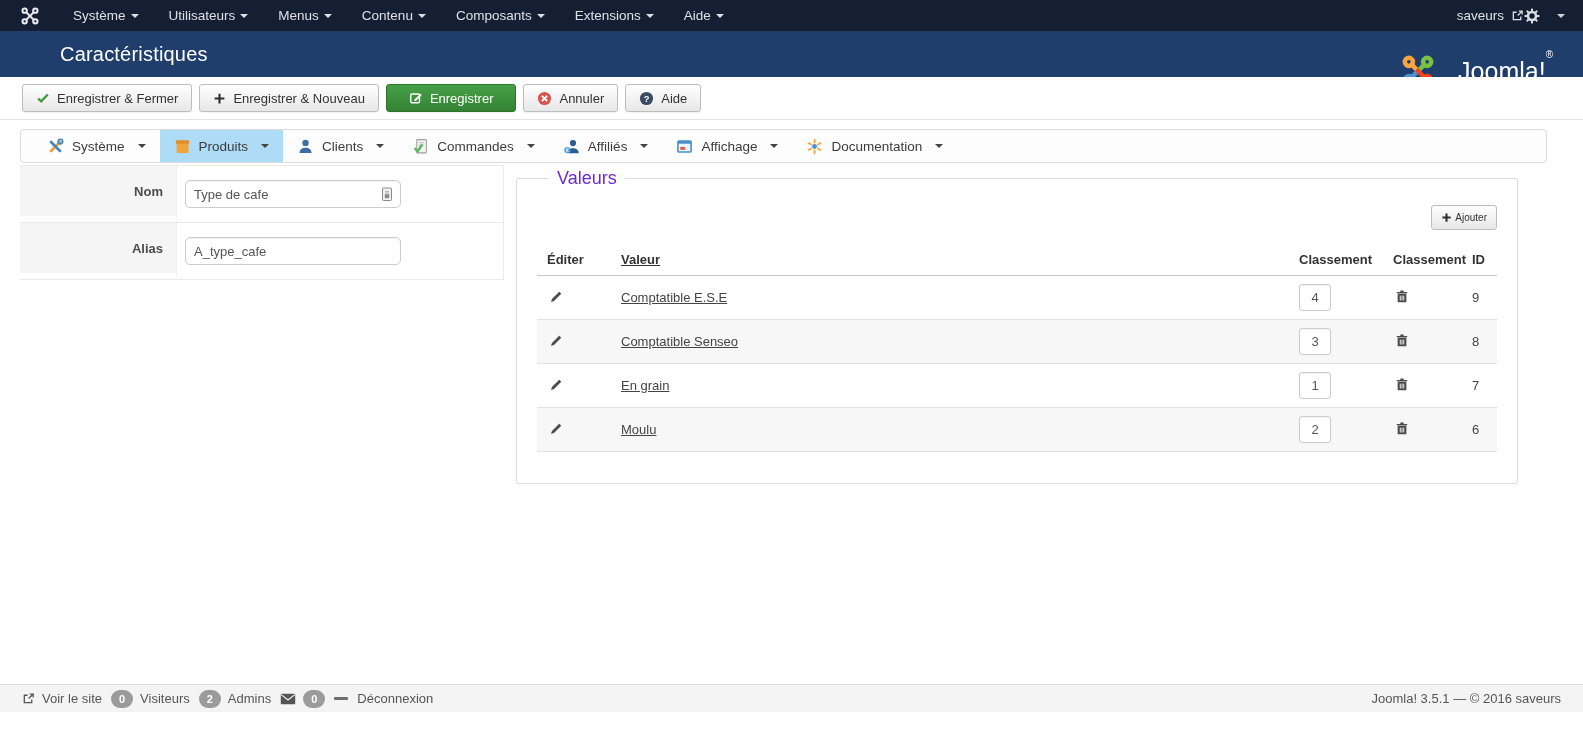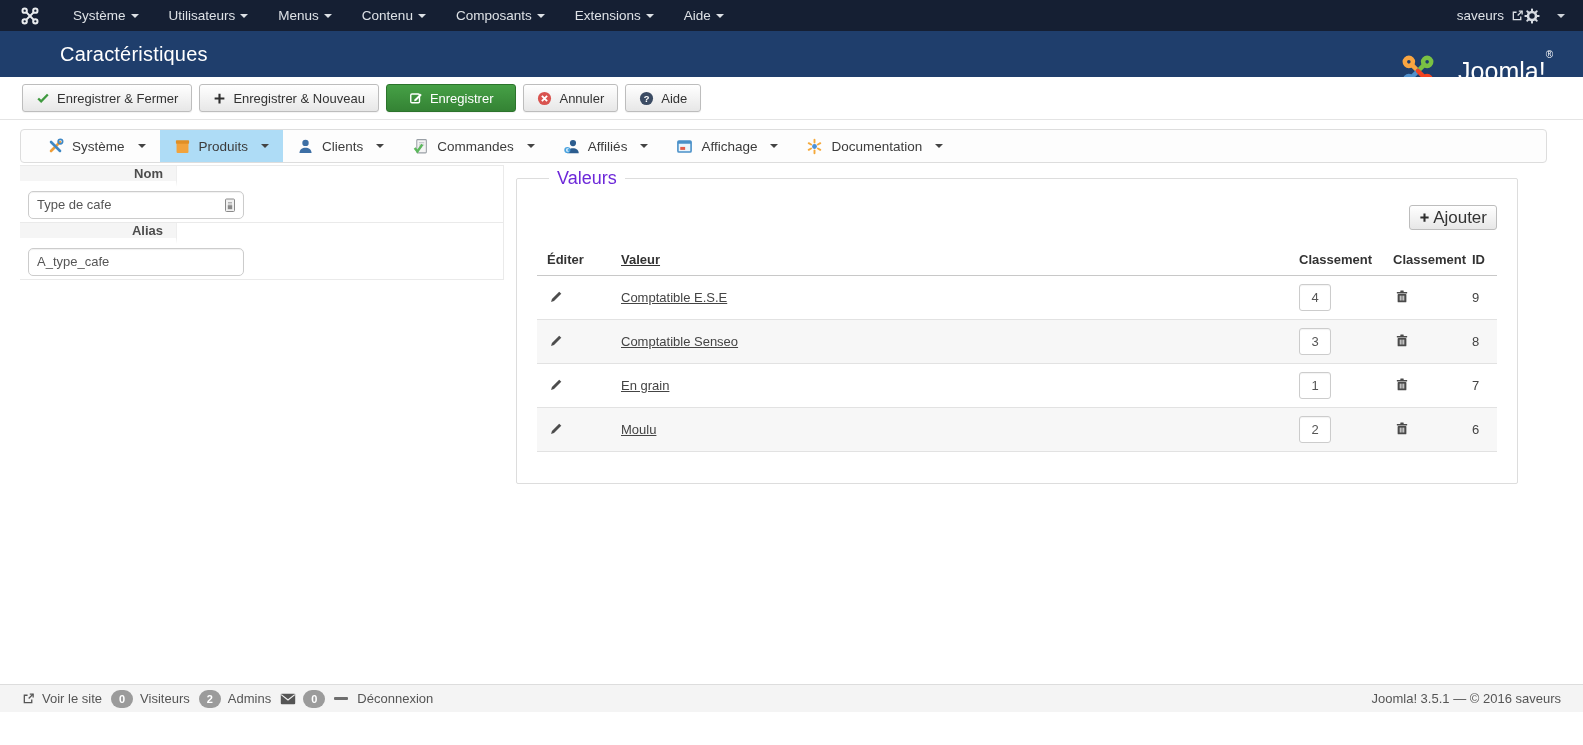--- a/index.html
+++ b/index.html
@@ -29,33 +29,33 @@
   .btn svg { flex:0 0 auto; }
 
   
   .navbox { position:absolute; left:20px; top:129px; width:1527px; height:34px; background:#fdfdfd; border:1px solid #ddd; border-radius:4px; display:flex; align-items:stretch; padding-left:12px; }
   .citem { display:flex; align-items:center; gap:8px; padding:0 14px; font-size:13.5px; color:#3c3c3c; cursor:pointer; }
   .citem.active { background:#aedcf6; }
   .citem .caret { color:#444; }
 
   
   .form-table { position:absolute; left:20px; top:165px; width:484px; border-top:1px solid #eaeaea; border-right:1px solid #eaeaea; }
-  .frow { display:flex; height:57px; border-bottom:1px solid #eaeaea;flex-direction:column; }
+  .frow { display:flex; height:57px; border-bottom:1px solid #eaeaea; }
   .fkey { width:157px; background:#f5f5f5; border-bottom:6px solid #fff; border-right:1px solid #eee; display:flex; align-items:center; justify-content:flex-end; padding-right:13px; font-size:13px; font-weight:bold; color:#4d4d4d; }
   .fval { flex:1; display:flex; align-items:center; padding-left:8px; }
   .tinput { position:relative; }
   .tinput input { width:216px; height:28px; border:1px solid #ccc; border-radius:5px; padding:0 24px 0 8px; font-size:13px; color:#555; font-family:"Liberation Sans",sans-serif; box-shadow:inset 0 1px 1px rgba(0,0,0,.06); }
   .tinput.noicon input { padding-right:8px; }
   .field-flag { position:absolute; right:7px; top:7px; }
 
   
   fieldset.values { position:absolute; left:516px; top:168px; width:1002px; height:316px; border:1px solid #ddd; border-radius:2px; padding:0 20px; background:#fff; }
   fieldset.values legend { font-size:18px; color:#6d28d9; padding:0 8px; margin-left:12px; }
   .add-row { display:flex; justify-content:flex-end; margin-top:16px; }
-  .btn-small { display:inline-flex; align-items:center; gap:3px; height:25px; padding:0 9px; background:linear-gradient(#ffffff,#e7e7e7); border:1px solid #bdbdbd; border-radius:3px; font-size:17px; color:#333; cursor:pointer; }
+  .btn-small { display:inline-flex; align-items:center; gap:3px; height:25px; padding:0 9px; background:linear-gradient(#ffffff,#e7e7e7); border:1px solid #bdbdbd; border-radius:3px; font-size:10px; color:#333; cursor:pointer; }
   .vtable { margin-top:14px; width:100%; }
   .vhead { display:flex; align-items:center; height:32px; border-bottom:1px solid #c8c8c8; font-size:13px; font-weight:bold; color:#333; }
   .vrow { display:flex; align-items:center; height:44px; border-bottom:1px solid #e2e2e2; font-size:13px; color:#444; }
   .vrow:nth-child(odd) { background:#f7f7f7; }
   .col-edit { width:84px; padding-left:10px; }
   .col-value { flex:1;text-decoration:underline; }
   .col-order { width:92px; }
   .col-del { width:78px; padding-left:2px; }
   .col-id { width:28px; padding-left:3px; }
   .order-input { width:32px; height:27px; border:1px solid #ccc; border-radius:3px; font-size:13px; color:#555; text-align:center; font-family:"Liberation Sans",sans-serif; box-shadow:inset 0 1px 1px rgba(0,0,0,.05); }

